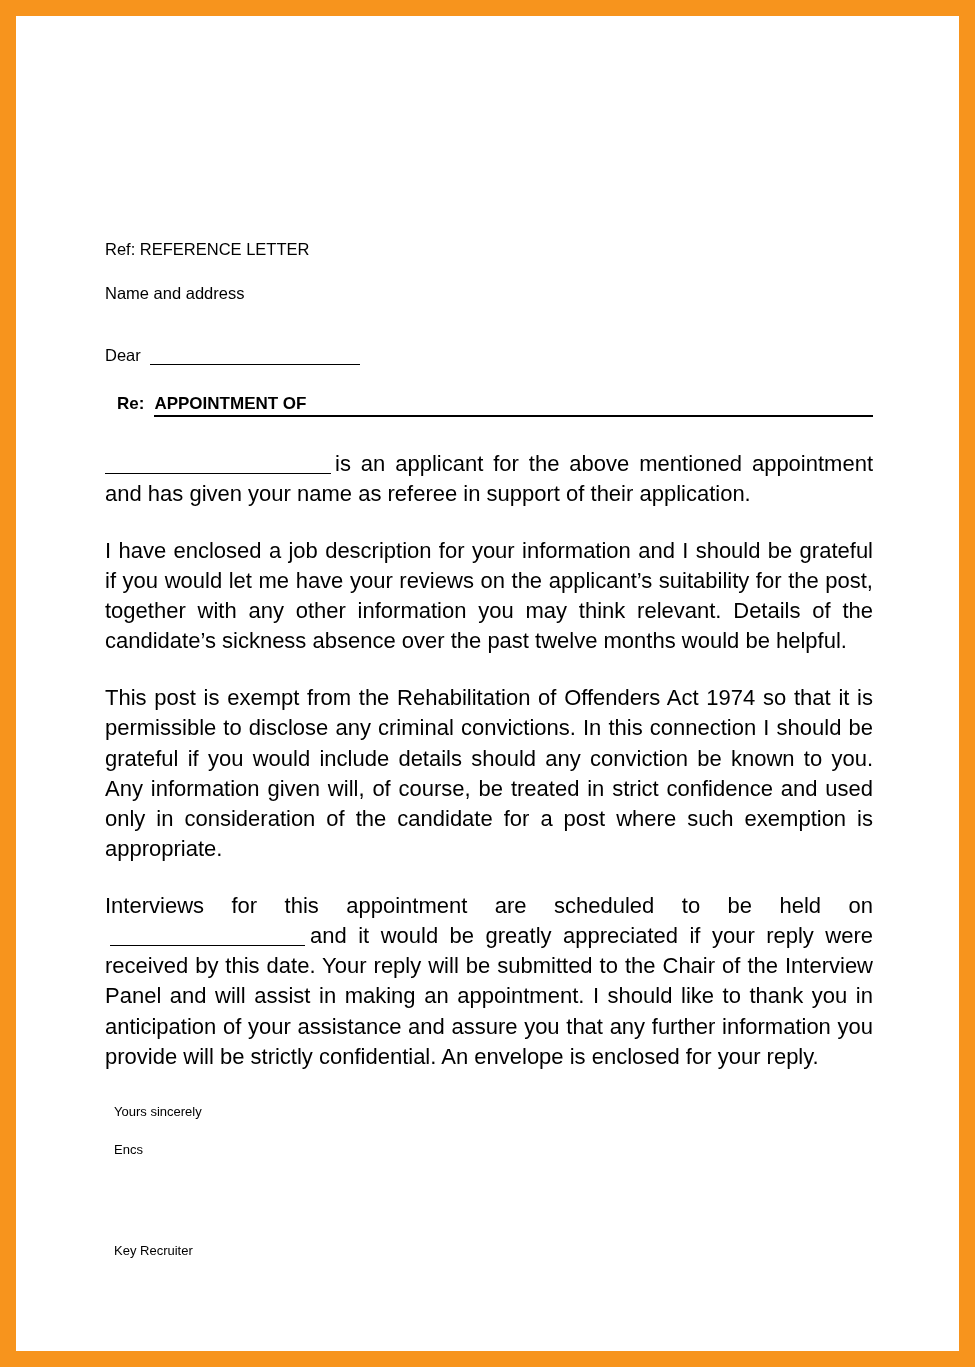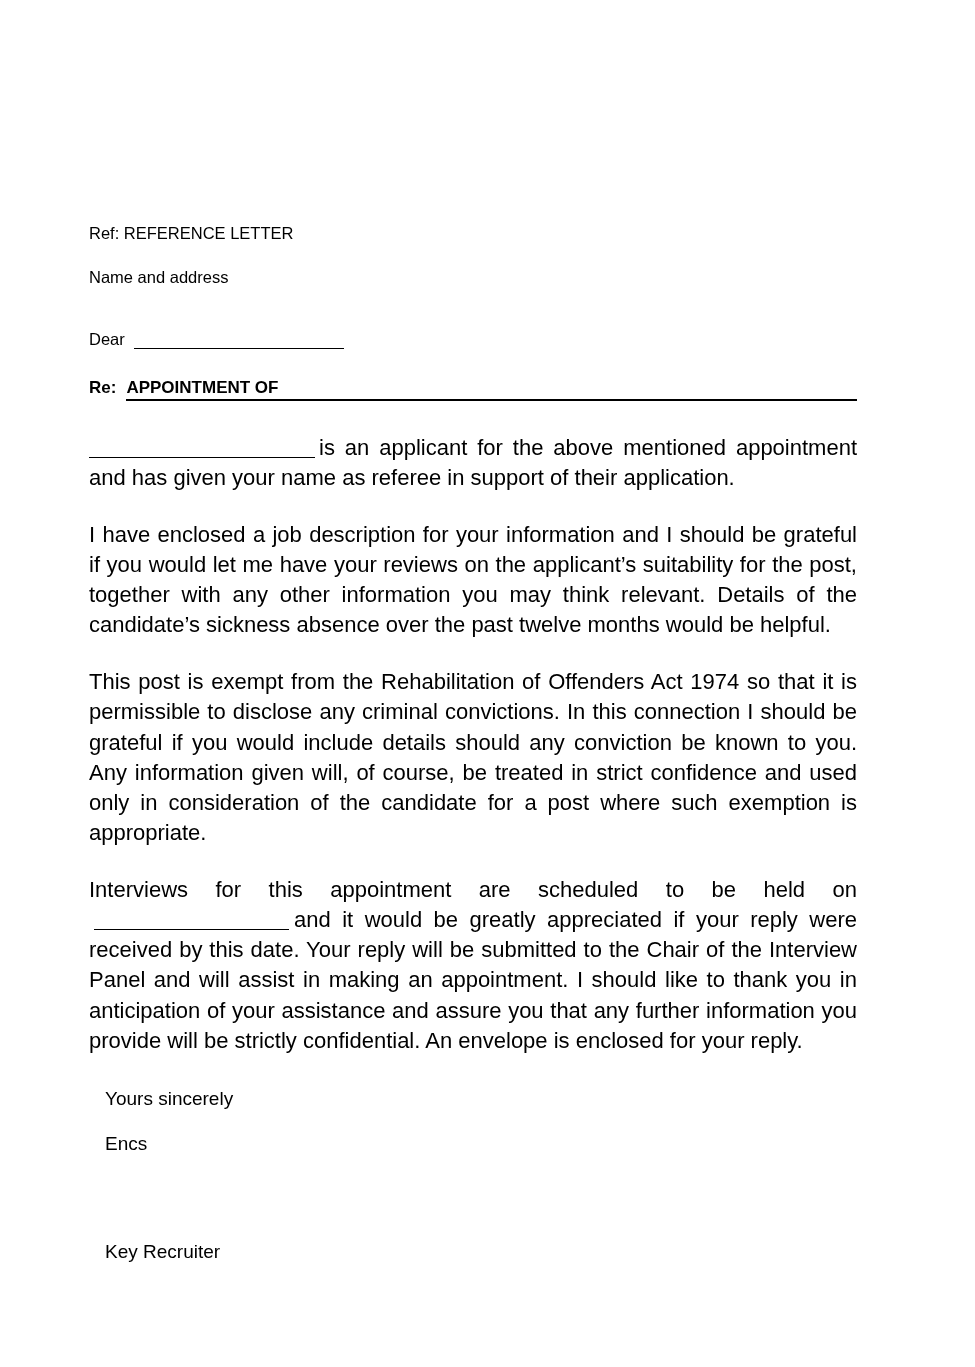--- a/index.html
+++ b/index.html
@@ -10,21 +10,21 @@
   }
   body {
     font-family: "Liberation Sans", sans-serif;
   }
   .page-frame {
     position: relative;
     width: 975px;
     height: 1367px;
     box-sizing: border-box;
     background: #F7941D;
-    padding: 0;
+    padding: 16px;
     overflow: hidden;
   }
   .page-sheet {
     position: relative;
     width: 100%;
     height: 100%;
     box-sizing: border-box;
     background: #ffffff;
   }
   .letter-body {
@@ -55,21 +55,21 @@
     height: 0.95em;
     vertical-align: baseline;
   }
   .blank-dear { width: 210px; }
   .blank-name { width: 226px; position: relative; top: 3px; margin-right: 4px; }
   .blank-date { width: 195px; position: relative; top: 3px; margin: 0 5px; }
 
   .subject-line {
     font-size: 17px;
     font-weight: bold;
-    margin: 29px 0 0 0;
+    margin: 29px 0 0 12px;
     display: flex;
     align-items: baseline;
     white-space: nowrap;
   }
   .subject-label { margin-right: 10px; }
   .subject-text {
     border-bottom: 2.4px solid #000;
     flex: 1 1 auto;
     padding-bottom: 1px;
   }
@@ -77,22 +77,22 @@
   p.para {
     font-size: 22px;
     line-height: 1.37;
     text-align: justify;
     text-justify: inter-word;
     margin: 27px 0 0 0;
   }
   p.para.first { margin-top: 32px; }
 
   .closing {
-    font-size: 19px;
-    margin: 16px;
+    font-size: 13px;
+    margin: 9px;
   }
   .closing-sincerely { margin-top: 32px; }
   .closing-name { margin-top: 86px; }
   .closing-encs { margin-top: 23px; }
 </style>
 </head>
 <body>
 
 <div class="page-frame">
   <div class="page-sheet">

